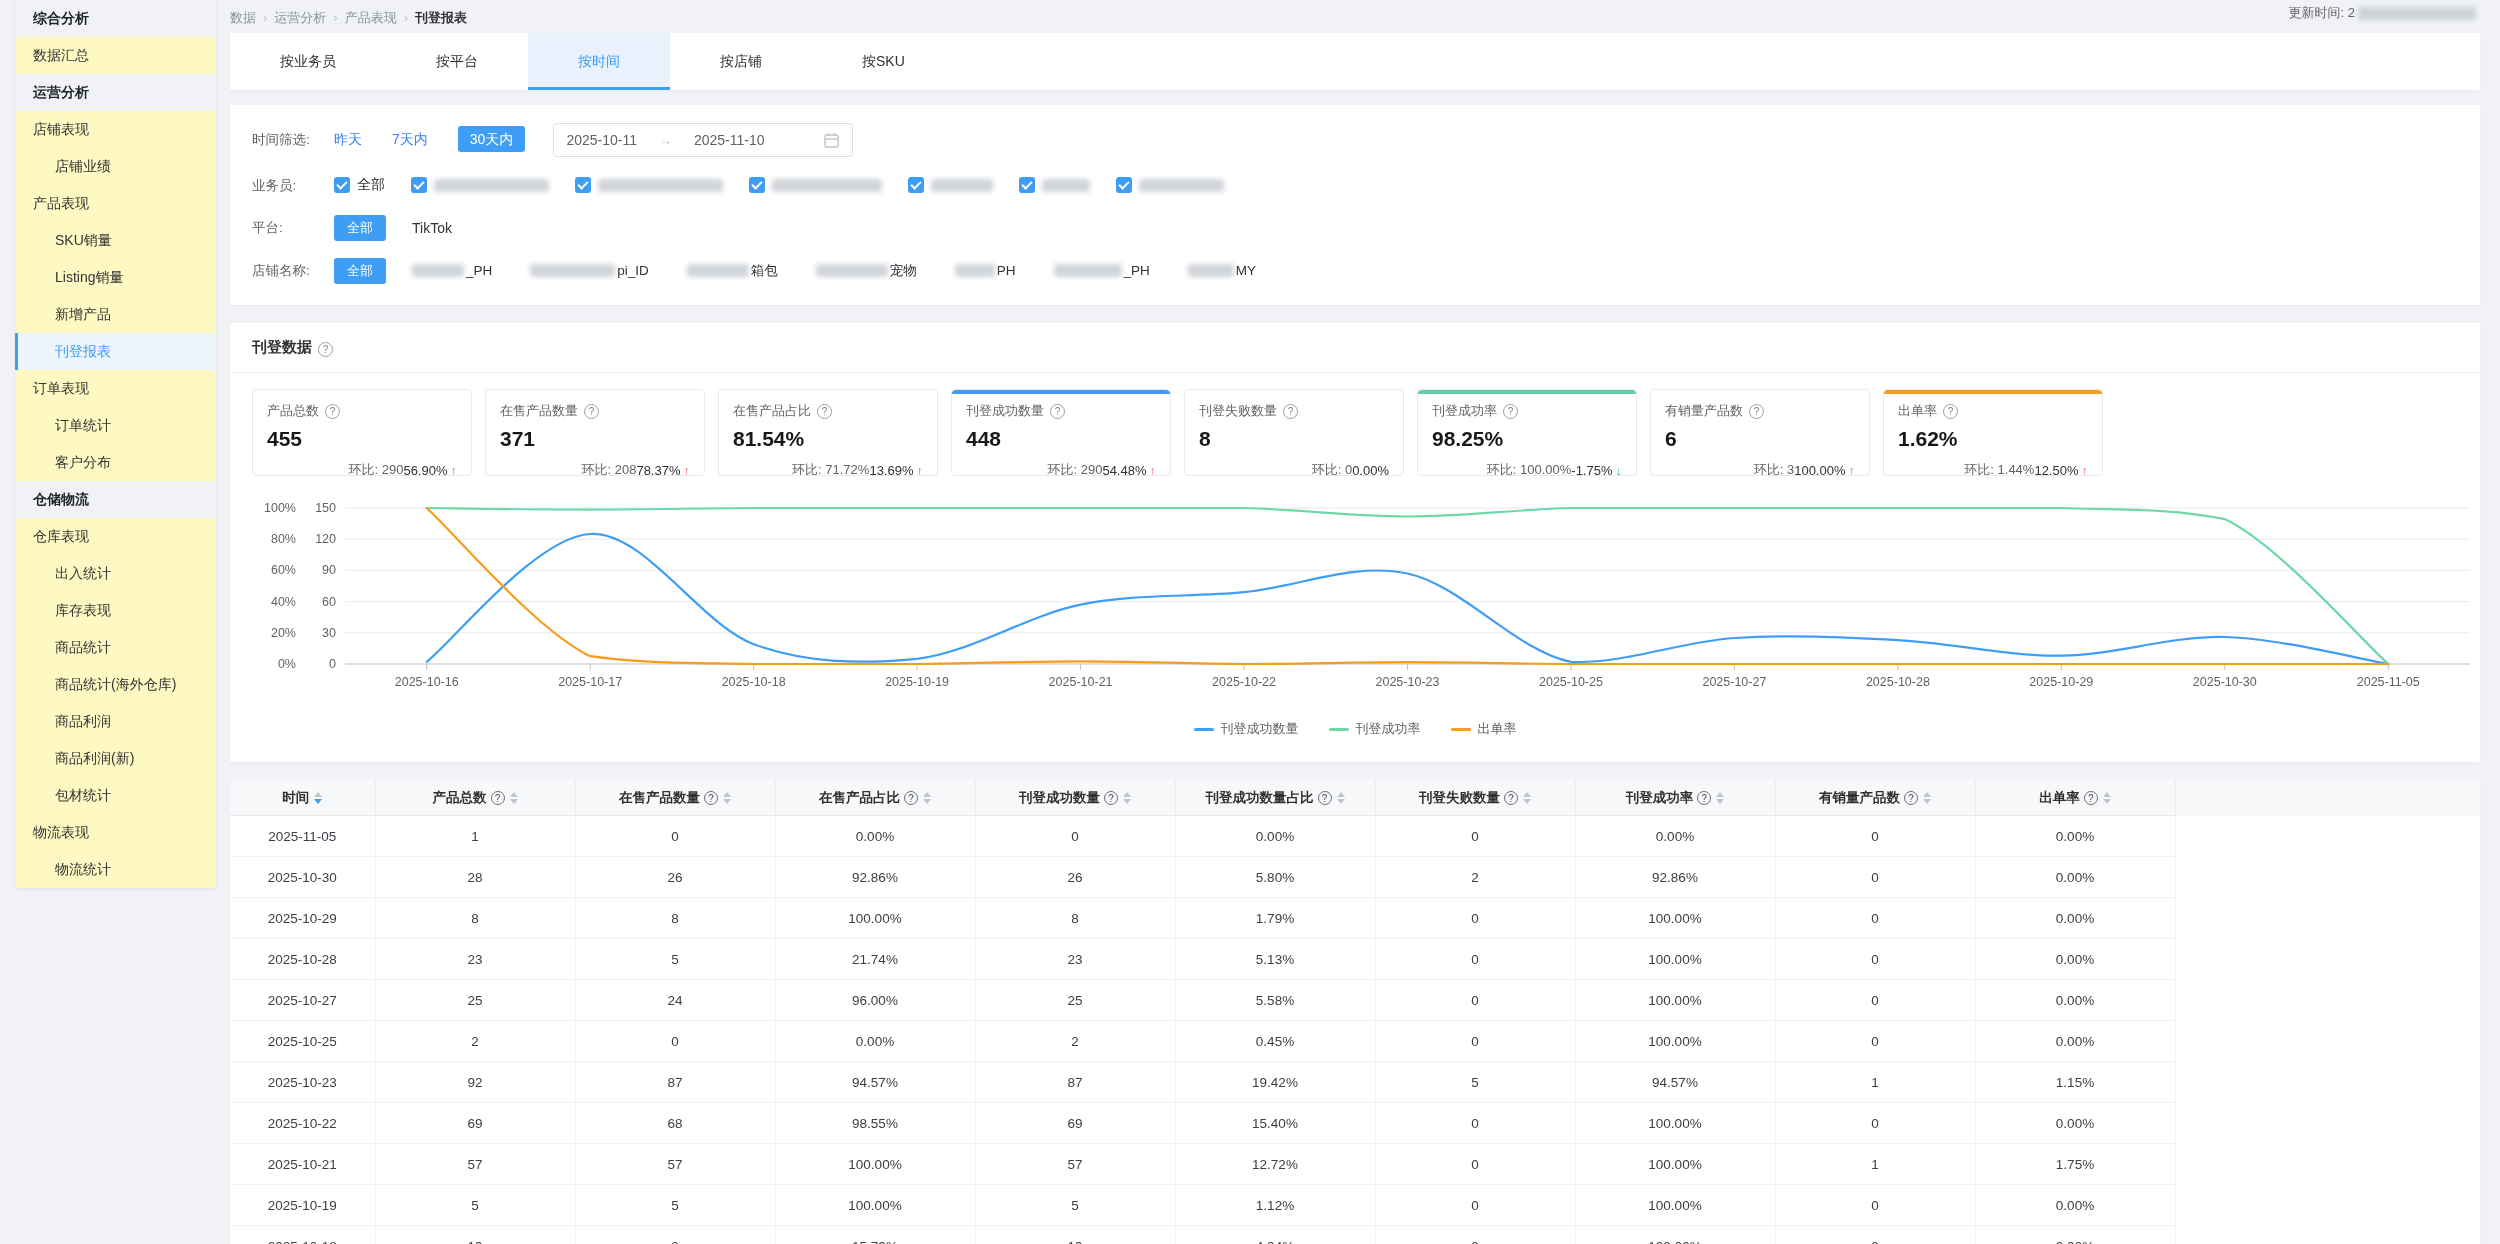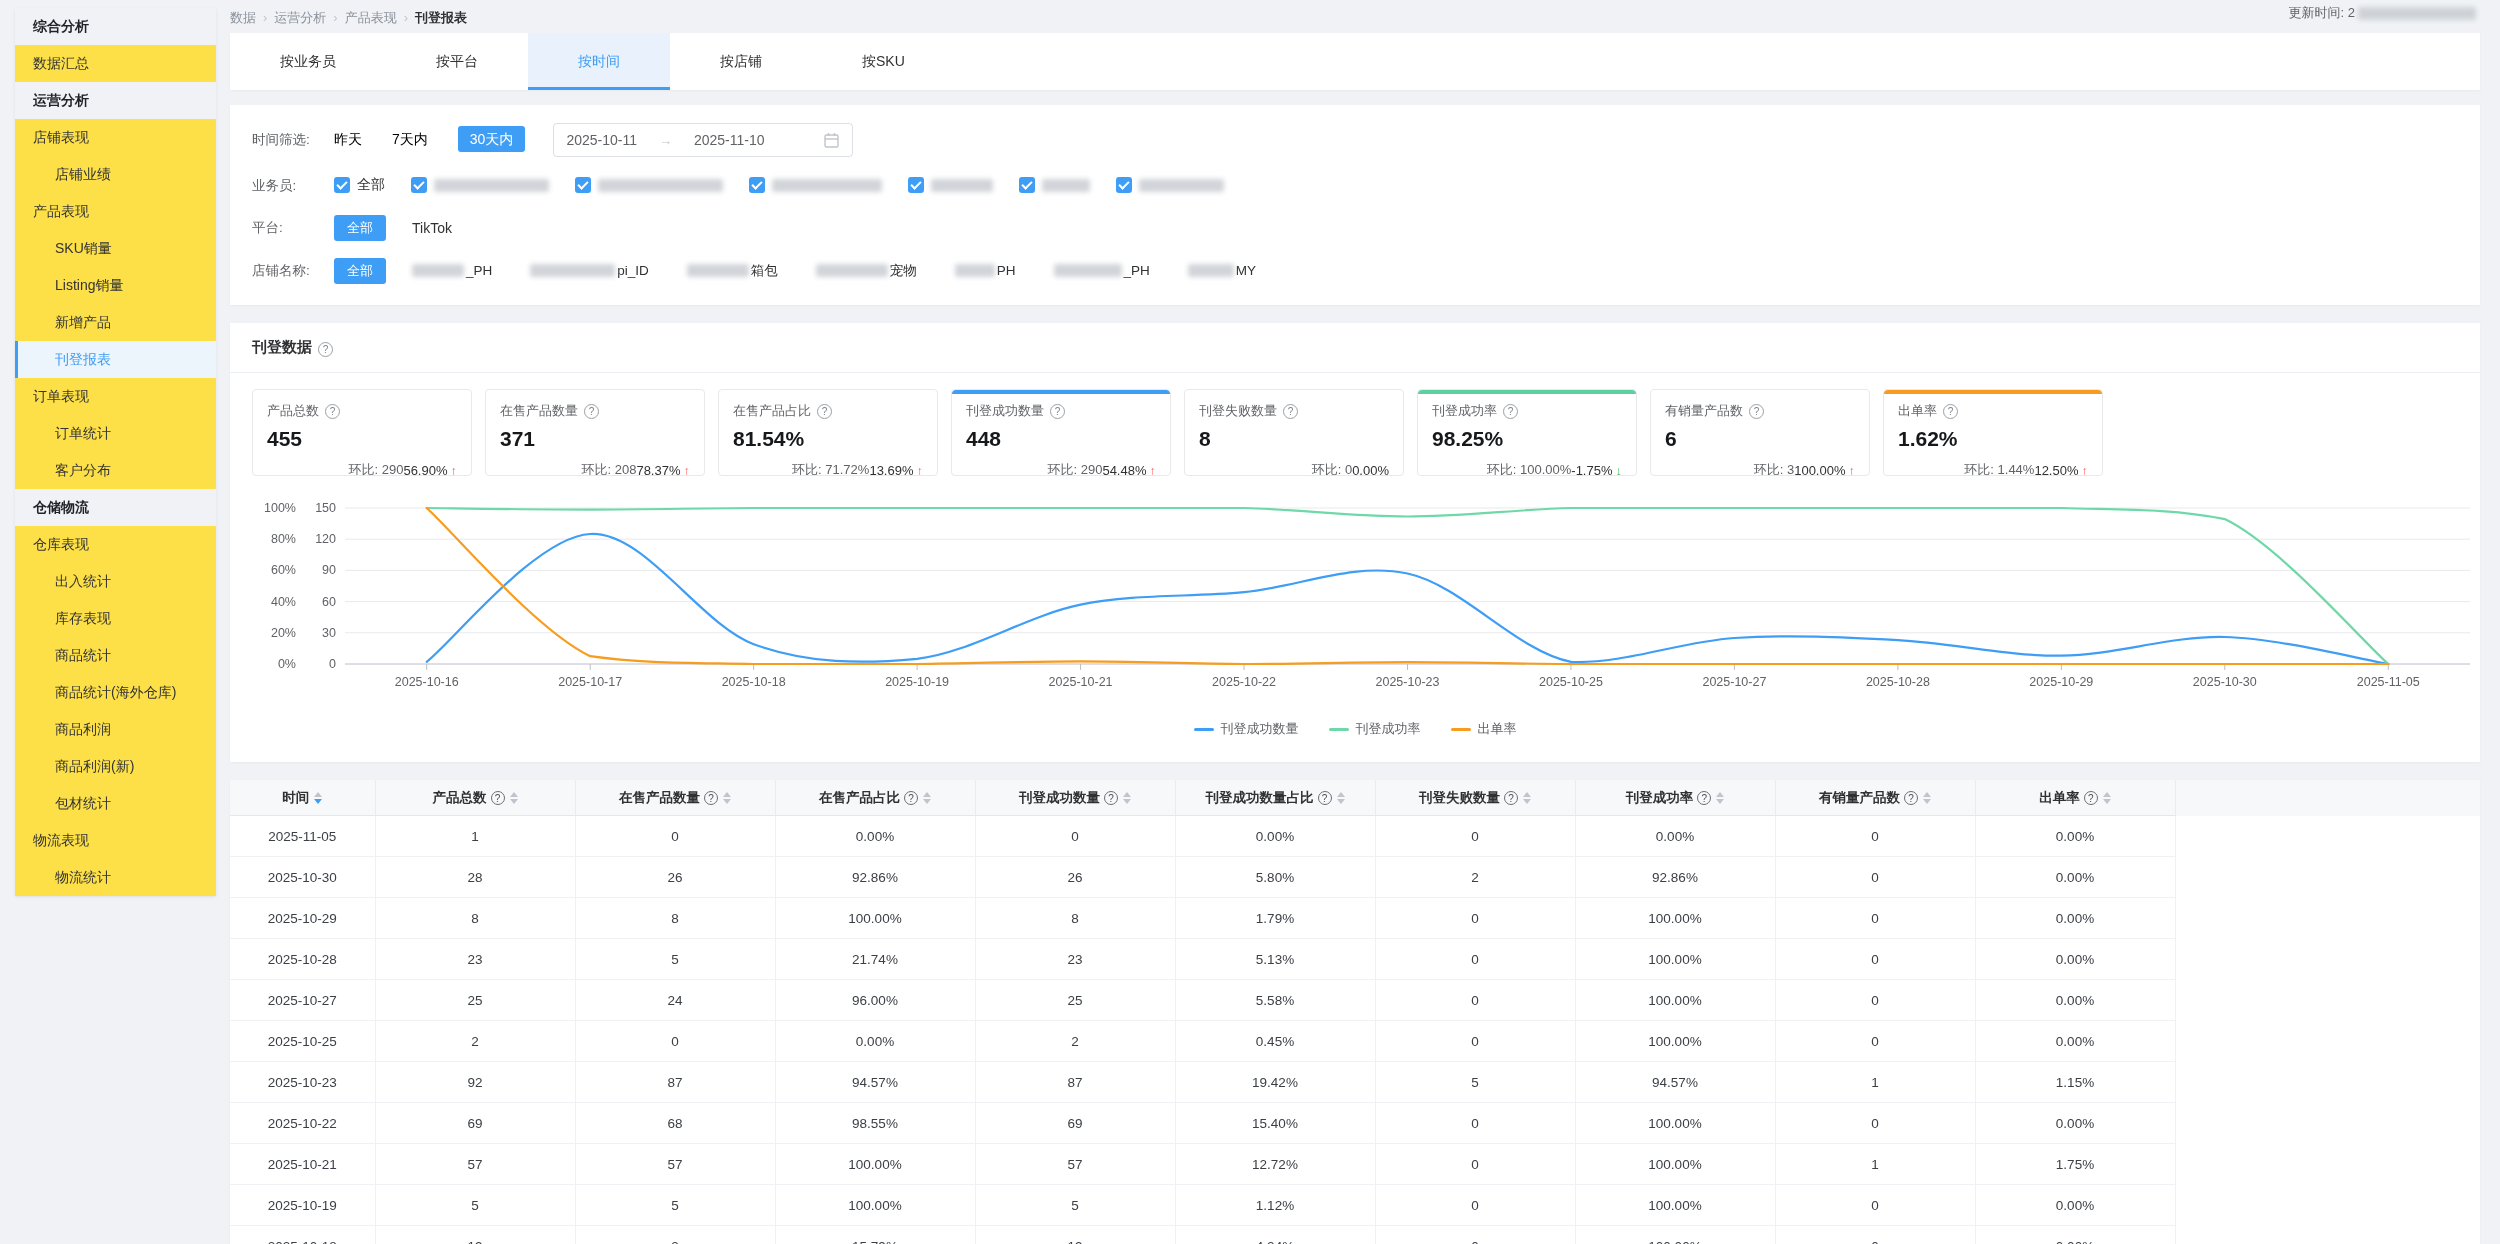--- a/index.html
+++ b/index.html
@@ -3,21 +3,21 @@
 <meta charset="utf-8">
 <style>
   html,body{margin:0;padding:0;}
   body{
     width:2500px;height:1244px;position:relative;overflow:hidden;
     background:#f0f2f5;
     font-family:"Liberation Sans","DejaVu Sans",sans-serif;
     color:#303133;font-size:14px;
   }
   
-  .sidebar{position:absolute;left:15px;top:8px;width:201px;background:#fde047;
+  .sidebar{position:absolute;left:15px;top:0;width:201px;background:#fef9c3;
     box-shadow:0 1px 3px rgba(0,0,0,.08);}
   .side-item{height:37px;line-height:37px;font-size:14px;color:#333;cursor:default;
     white-space:nowrap;overflow:hidden;}
   .side-item.group{background:#f0f2f5;font-weight:bold;color:#1f2329;padding-left:18px;}
   .side-item.l1{padding-left:18px;}
   .side-item.l2{padding-left:40px;}
   .side-item.active{background:#ecf4fc;color:#3e9df5;border-left:3px solid #3e9df5;padding-left:37px;}
   
   .main{position:absolute;left:230px;top:0;width:2250px;}
   .topbar{height:24px;padding-top:9px;font-size:13px;color:#8a919c;position:relative;}
@@ -28,21 +28,21 @@
   
   .tabbar{background:#fff;height:57px;display:flex;box-shadow:0 1px 2px rgba(0,0,0,.04);}
   .tab{padding:0 50px;line-height:57px;font-size:14px;color:#303133;position:relative;cursor:pointer;}
   .tab.active{background:#e9f2fc;color:#3e9df5;}
   .tab.active::after{content:"";position:absolute;left:0;right:0;bottom:0;height:3px;background:#3e9df5;}
   
   .panel{background:#fff;box-shadow:0 1px 2px rgba(0,0,0,.04);}
   .filter-panel{margin-top:15px;padding:18px 22px 4px 22px;}
   .f-row{display:flex;align-items:center;margin-bottom:17px;min-height:24px;}
   .f-label{width:82px;flex:none;color:#606266;font-size:13.5px;}
-  .preset{font-size:14px;color:#000000;margin-right:30px;cursor:pointer;}
+  .preset{font-size:14px;color:#3b82f6;margin-right:30px;cursor:pointer;}
   .preset.active{background:#3e9df5;color:#fff;padding:5px 12px;border-radius:3px;margin-right:20px;}
   .date-range{display:flex;align-items:center;border:1px solid #dcdfe6;border-radius:4px;
     height:34px;width:300px;padding:0 12px;box-sizing:border-box;background:#fff;}
   .date-range .dt{font-size:14px;color:#606266;}
   .date-range .arrow{color:#c0c4cc;margin:0 22px;font-size:13px;}
   .date-range .cal{margin-left:auto;display:flex;}
   .cb{width:16px;height:16px;background:#3e9df5;border-radius:3px;position:relative;
     display:inline-block;vertical-align:middle;flex:none;}
   .cb::after{content:"";position:absolute;left:5px;top:2px;width:4px;height:8px;
     border-right:2px solid #fff;border-bottom:2px solid #fff;transform:rotate(45deg);}

